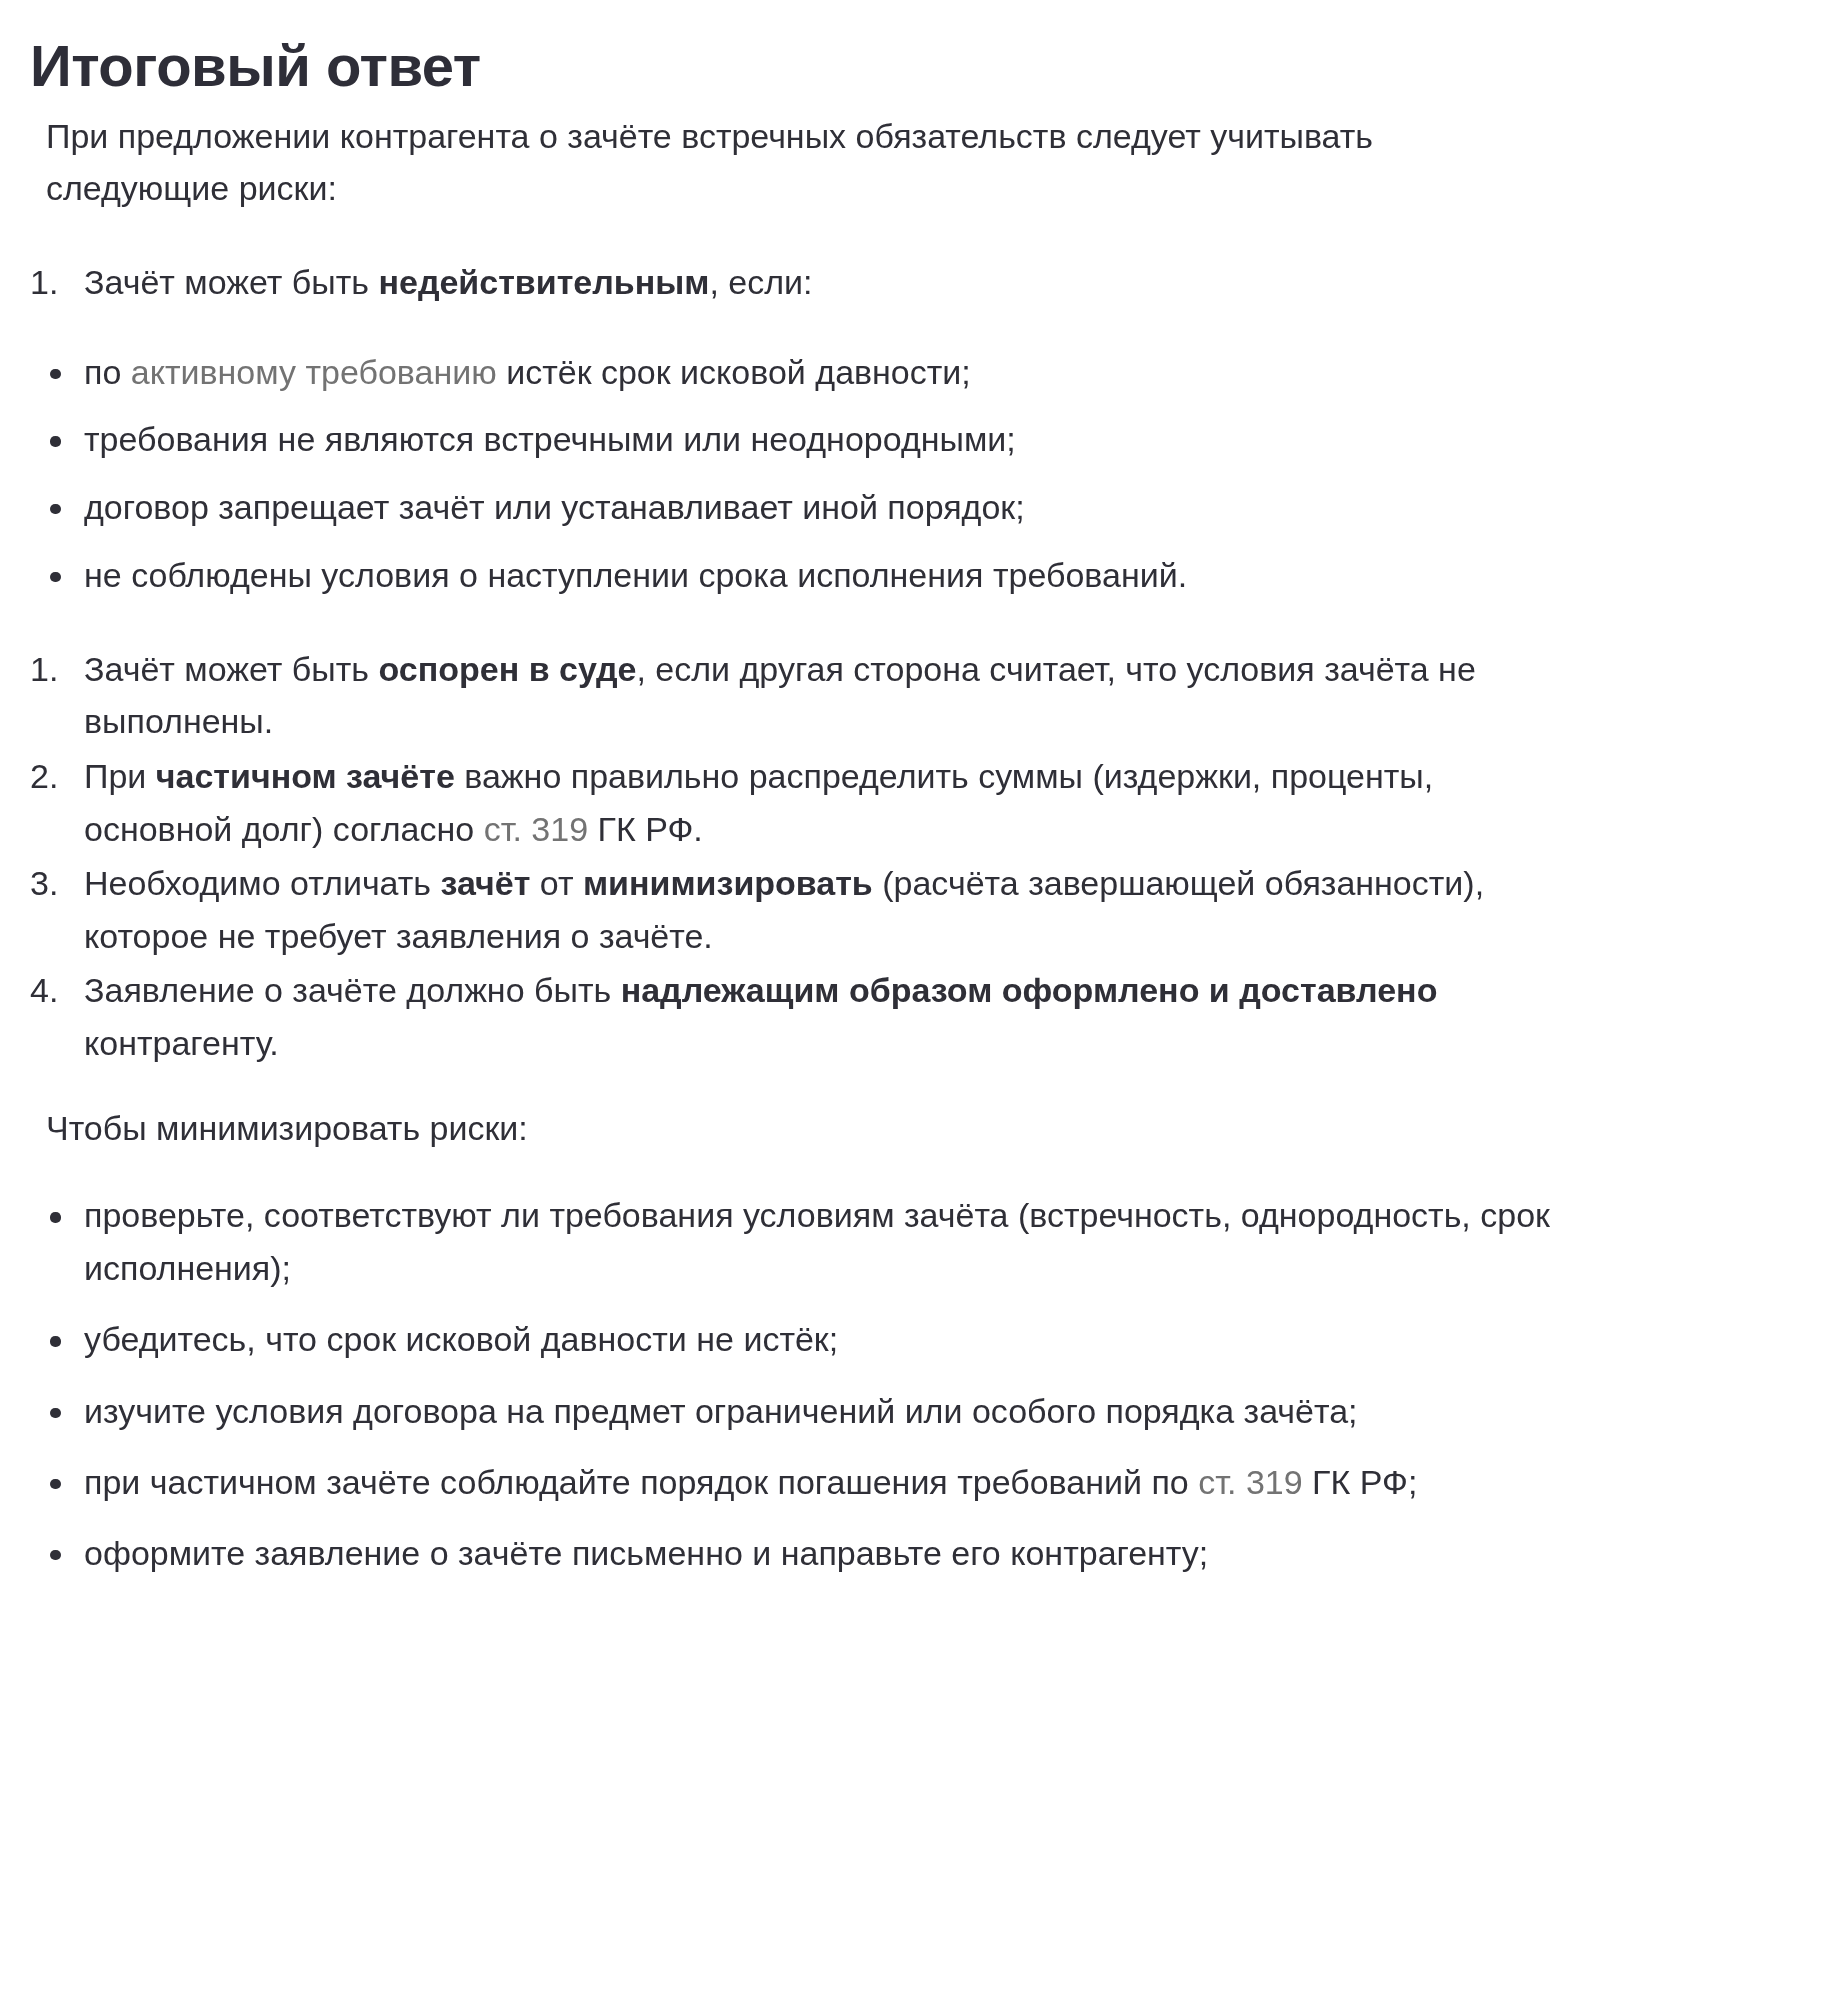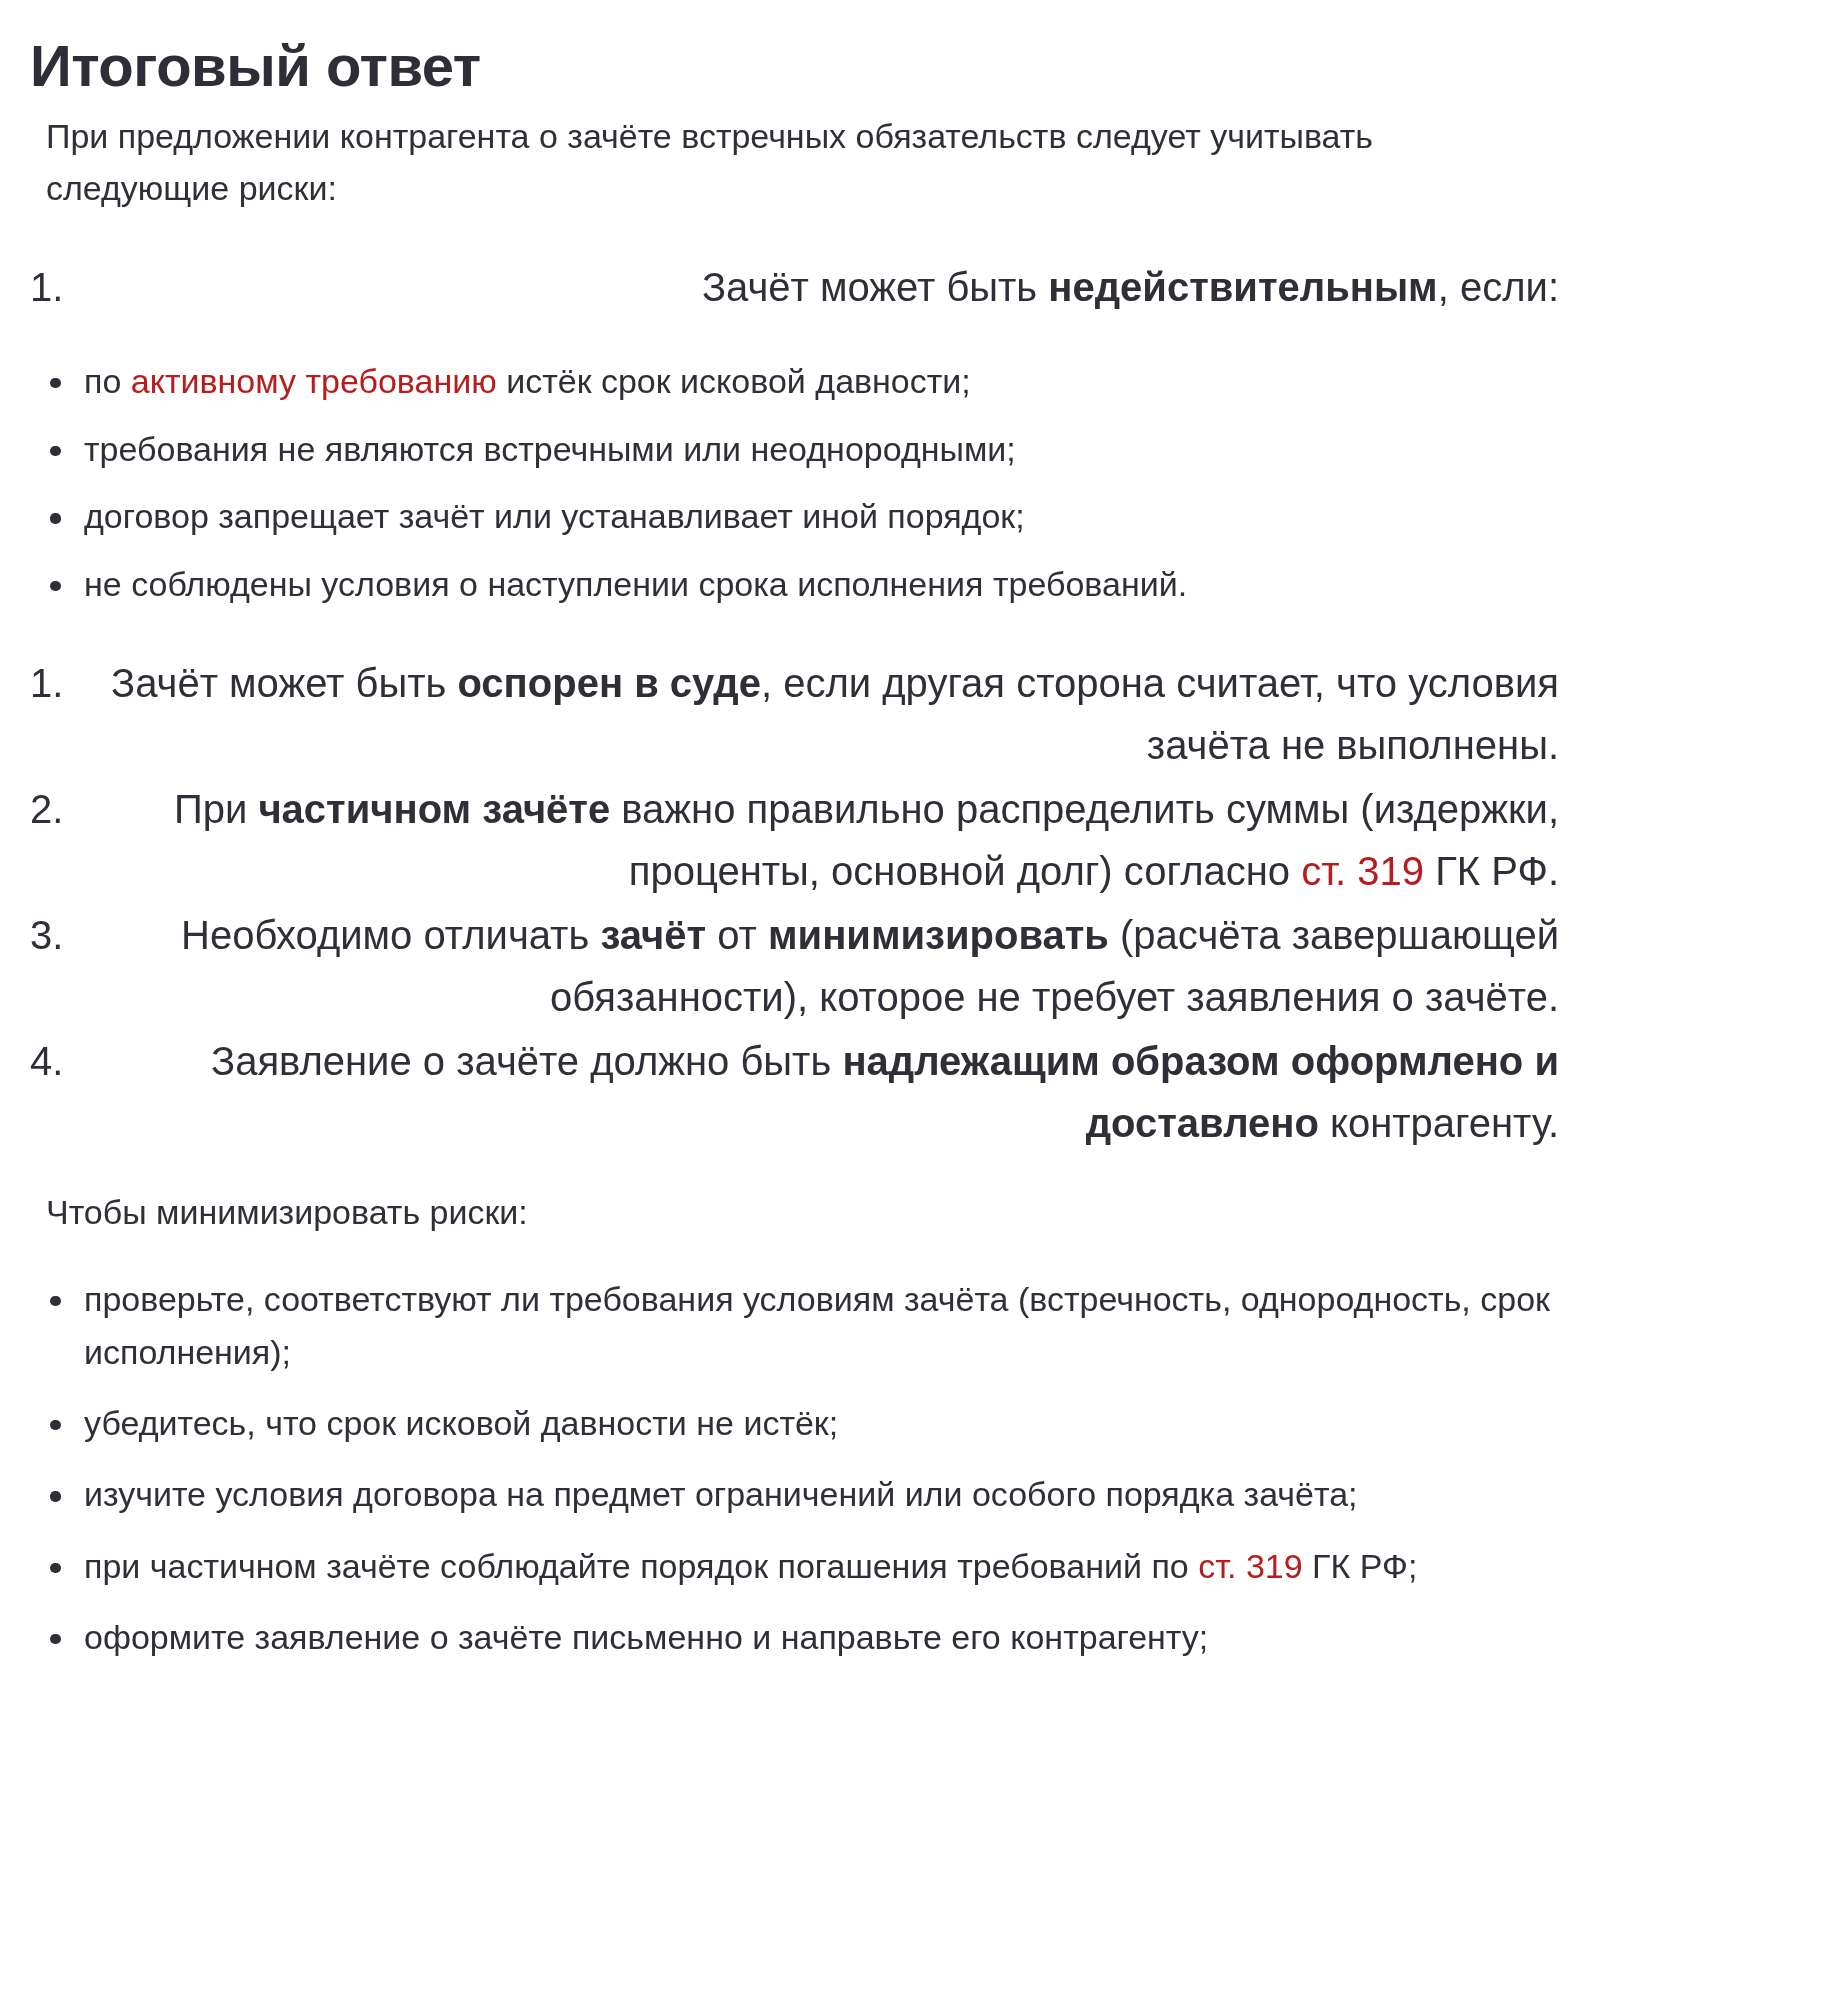--- a/index.html
+++ b/index.html
@@ -43,27 +43,26 @@
 
   ol.numbered {
     list-style: none;
     margin: 41px 0 0 0;
     padding: 0;
     counter-reset: numitem;
   }
   ol.numbered > li {
     position: relative;
     counter-increment: numitem;
-    font-size: 40px;
+    font-size: 34px;
     line-height: 1.55;
     color: #2f2f37;
     padding-left: 54px;
     margin: 0 0 0 0;
     max-width: 1758px;
-    text-align: right;
   }
   ol.numbered > li::before {
     content: counter(numitem) ".";
     position: absolute;
     left: 0;
     top: 0;
     width: 45px;
     text-align: left;
     font-weight: 400;
     color: #2f2f37;
@@ -96,21 +95,21 @@
     border-radius: 50%;
     background: #2f2f37;
   }
   ul.bullets.list-risks { margin-top: 37px; margin-bottom: 7.4px; }
   ul.bullets.list-risks > li { margin-bottom: 15px; }
   ul.bullets.list-minimize { margin-top: 35px; }
   ul.bullets.list-minimize > li { margin-bottom: 18.6px; }
 
   strong { font-weight: 700; color: #2f2f37; }
   a.doclink {
-    color: #b91c1c;
+    color: #737373;
     text-decoration: none;
     cursor: pointer;
   }
 </style>
 </head>
 <body>
 
 <div class="page">
 
   <h1 class="answer-title">Итоговый ответ</h1>

